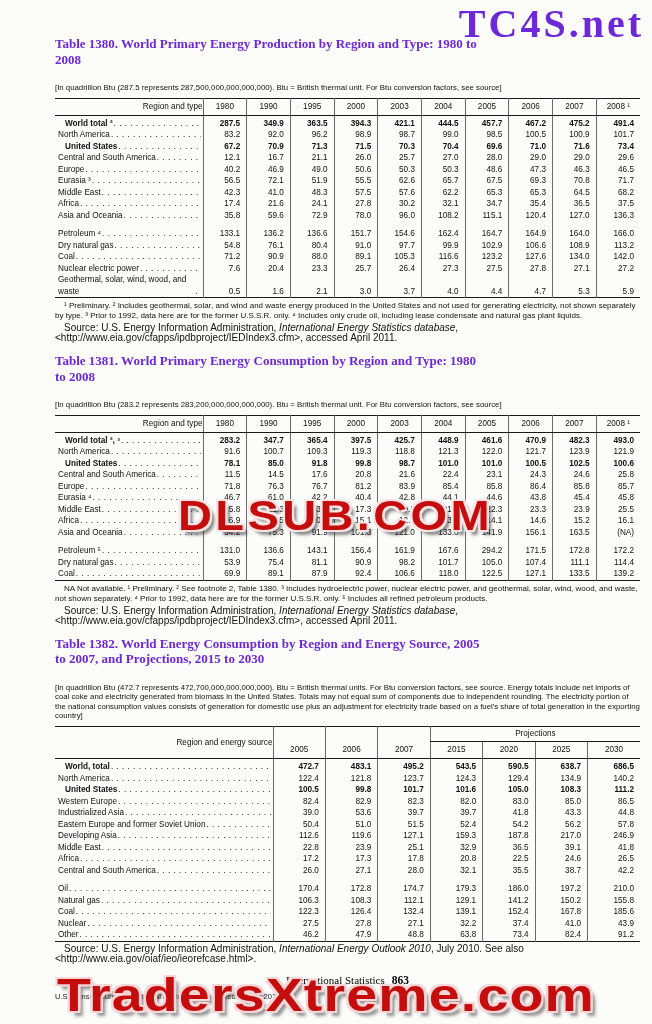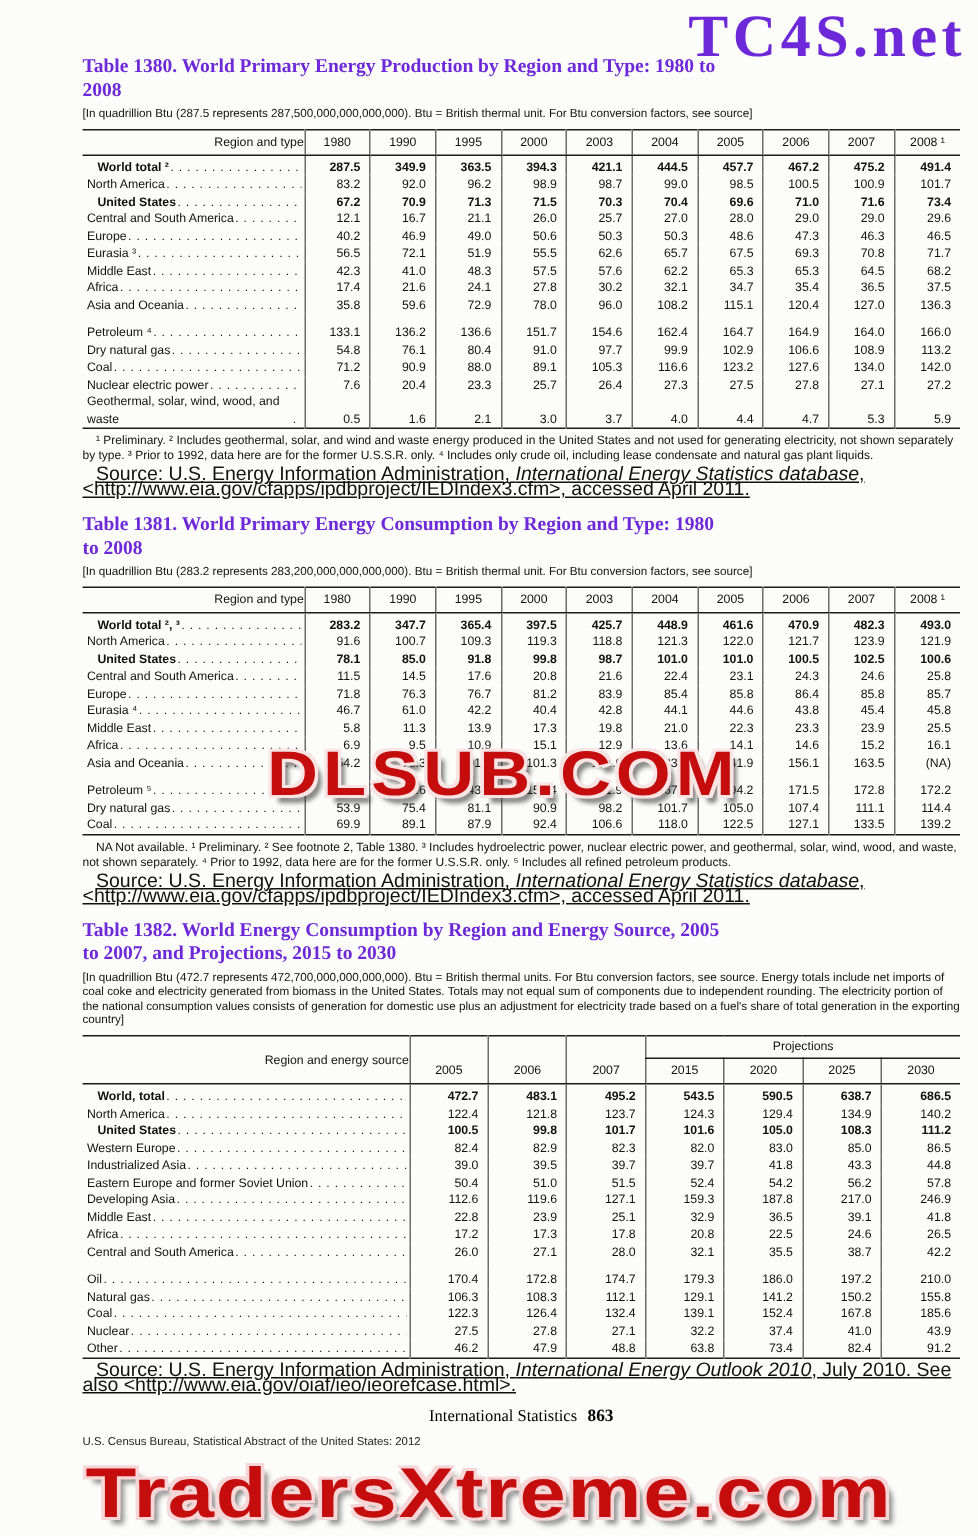--- a/index.html
+++ b/index.html
@@ -3,21 +3,21 @@
 <meta charset="utf-8">
 <style>
   * { margin:0; padding:0; box-sizing:border-box; }
   html,body { width:652px; height:1024px; }
   body { background:#e9e9e9; font-family:"Liberation Sans", sans-serif; color:#111; }
   .page { position:relative; width:652px; height:1024px; background:#fcfcfa; overflow:hidden; }
   .content { padding:36px 12px 0 55px; position:relative; z-index:1; }
 
   .sec { margin-bottom:10px; }
   .title { font-family:"Liberation Serif", serif; font-weight:bold; font-size:13px; line-height:15.5px; max-width:435px; color:#6d28d9; }
-  .subtitle { font-size:7.8px; line-height:9.6px; margin-top:4px; width:585px; color:#111; }
+  .subtitle { font-size:7.8px; line-height:9.6px; margin-top:16px; width:585px; color:#111; }
 
   table.stat { border-collapse:collapse; table-layout:fixed; width:585px; margin-top:5px;
                border-top:1px solid #1a1a1a; border-bottom:1px solid #1a1a1a; }
   .stat th { font-weight:normal; font-size:8.2px; line-height:10px; }
   .stat thead th { border-bottom:1px solid #1a1a1a; }
   .stat th.lblh { text-align:right; vertical-align:middle;margin-top:44px; }
   .stat th.yearh { text-align:center; vertical-align:middle; border-left:1px solid #6b6b6b; padding:3px 0; }
   .stat th.emptyh { border-bottom:none; border-left:1px solid #6b6b6b; height:12px; }
   .stat th.projh { border-left:1px solid #6b6b6b; text-align:center; padding:2px 16px; }
   .stat td { vertical-align:bottom; font-size:8.2px; line-height:11.5px; }
@@ -26,21 +26,21 @@
   .stat td.val { text-align:right; padding-right:6px; border-left:1px solid #6b6b6b; }
   .stat td.sp { height:7px; }
   .stat tbody tr:first-child td { padding-top:2px; }
   .b { font-weight:bold;text-align:center; }
   .lblflex { display:flex; align-items:flex-end; }
   .lbltxt {}
   .leader { flex:1 1 6px; overflow:hidden; white-space:nowrap; min-width:5px; margin:0 2px 0 1px; }
   .leader::after { content:". . . . . . . . . . . . . . . . . . . . . . . . . . . . . . . . . . . . . . . . . . . ."; letter-spacing:0.5px; color:#111; }
 
   .foot { font-size:8px; line-height:10px; margin-top:3px; width:585px; text-indent:9px; }
-  .src  { font-size:13px; line-height:10px; margin-top:2px; width:585px; text-indent:9px;text-decoration:underline; }
+  .src  { font-size:10px; line-height:10px; margin-top:2px; width:585px; text-indent:9px; }
   .it { font-style:italic; }
 
   .footer-right { width:585px; text-align:center; margin-top:9px; font-family:"Liberation Serif", serif; font-size:11px; color:#000; }
   .fr-page { font-weight:bold; font-size:11.5px; margin-left:7px; }
   .footer-left { font-size:7.6px; margin-top:6px; color:#222; }
 
   .wm { position:absolute; font-weight:bold; pointer-events:none; white-space:nowrap; }
   .wm-top { top:0; right:8px; z-index:5; font-family:"Liberation Serif", serif; font-size:40px; letter-spacing:3px; color:#6d28d9; }
   .wm-mid { top:492px; left:178px; z-index:6; font-family:"Liberation Sans", sans-serif; font-size:42px; letter-spacing:3px;
             color:#c60d0d; transform:scaleX(1.12); transform-origin:left center;
@@ -729,21 +729,21 @@
                 <td class="val">86.5</td>
               </tr>
               <tr>
                 <td class="lbl">
                   <span class="lblflex">
                     <span class="lbltxt">Industrialized Asia</span>
                     <span class="leader"></span>
                   </span>
                 </td>
                 <td class="val">39.0</td>
-                <td class="val">39.5</td>
+                <td class="val">53.6</td>
                 <td class="val">39.7</td>
                 <td class="val">39.7</td>
                 <td class="val">41.8</td>
                 <td class="val">43.3</td>
                 <td class="val">44.8</td>
               </tr>
               <tr>
                 <td class="lbl">
                   <span class="lblflex">
                     <span class="lbltxt">Eastern Europe and former Soviet Union</span>

